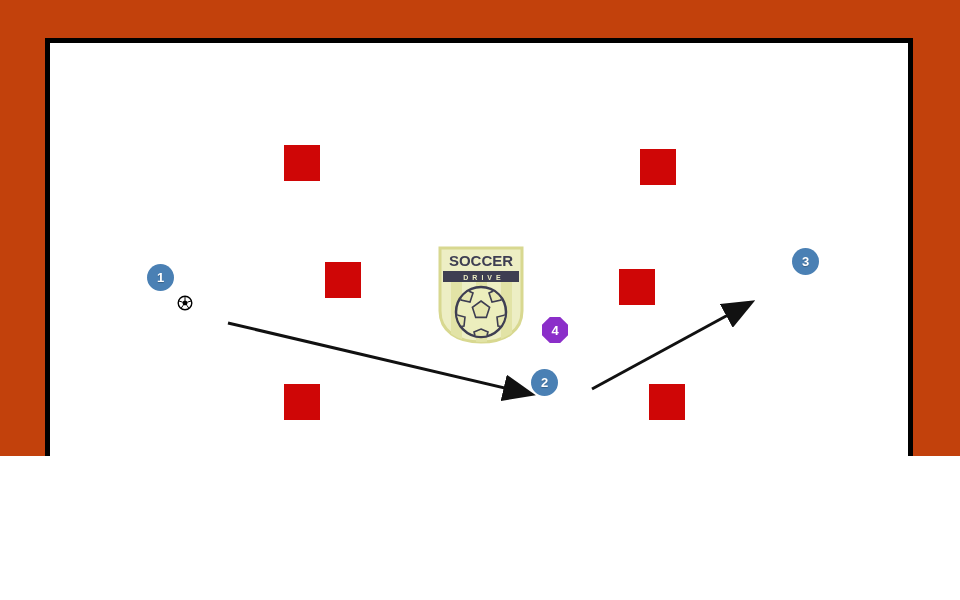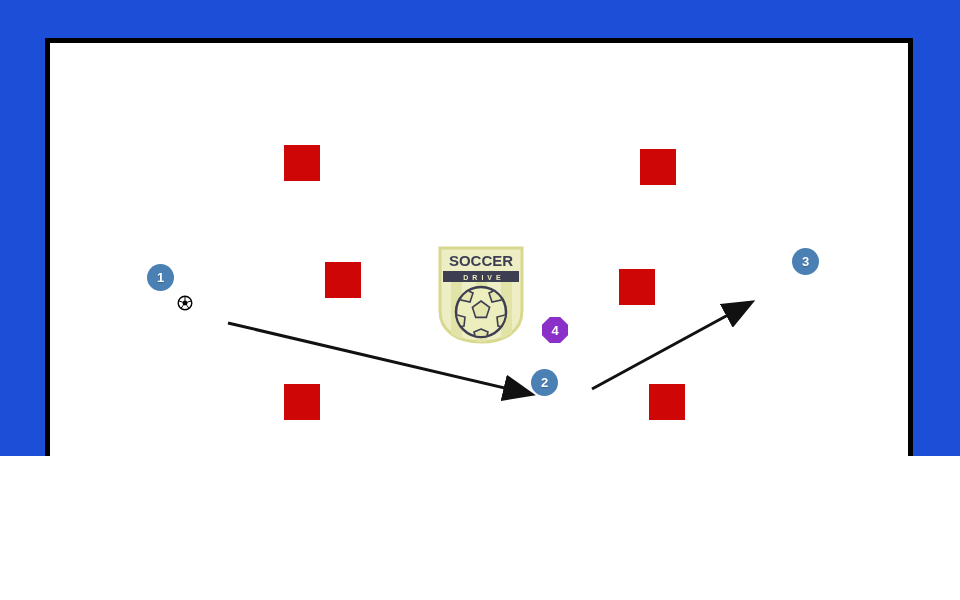--- a/index.html
+++ b/index.html
@@ -1,17 +1,17 @@
 <!DOCTYPE html>
 <html><head>
 <meta charset="utf-8">
 <style>
   html,body{margin:0;padding:0;background:#fff;}
   .stage{
-    position:relative;width:960px;height:456px;background:#1d4ed8;
+    position:relative;width:960px;height:456px;background:#c2410c;
     font-family:"Liberation Sans", sans-serif;overflow:hidden;
   }
   .field{
     position:absolute;left:45px;top:38px;width:868px;height:517px;
     border:5px solid #000;box-sizing:border-box;background:#ffffff;
   }
   .cone{
     position:absolute;width:36px;height:36px;background:#cf0606;
   }
   .player{

